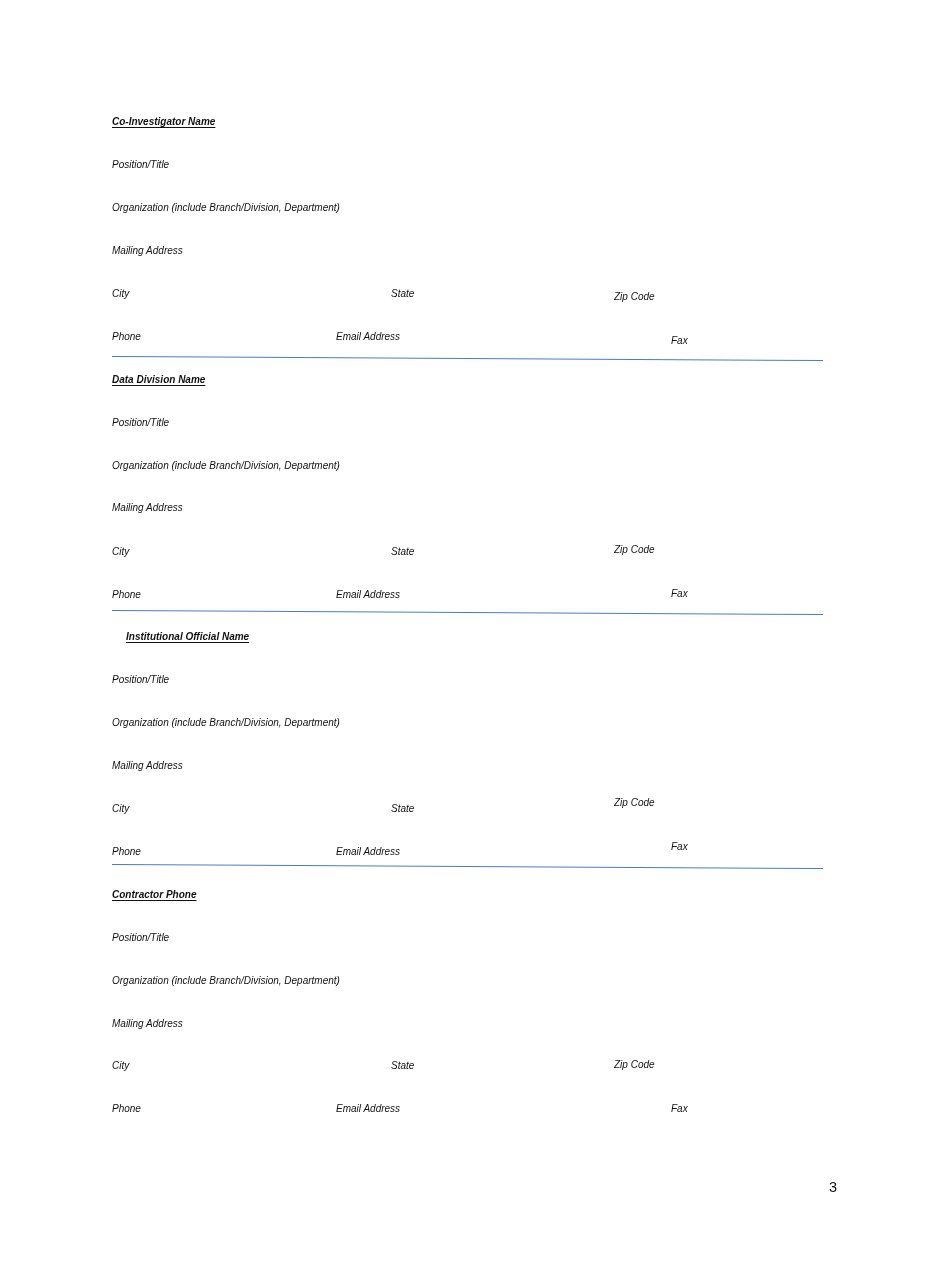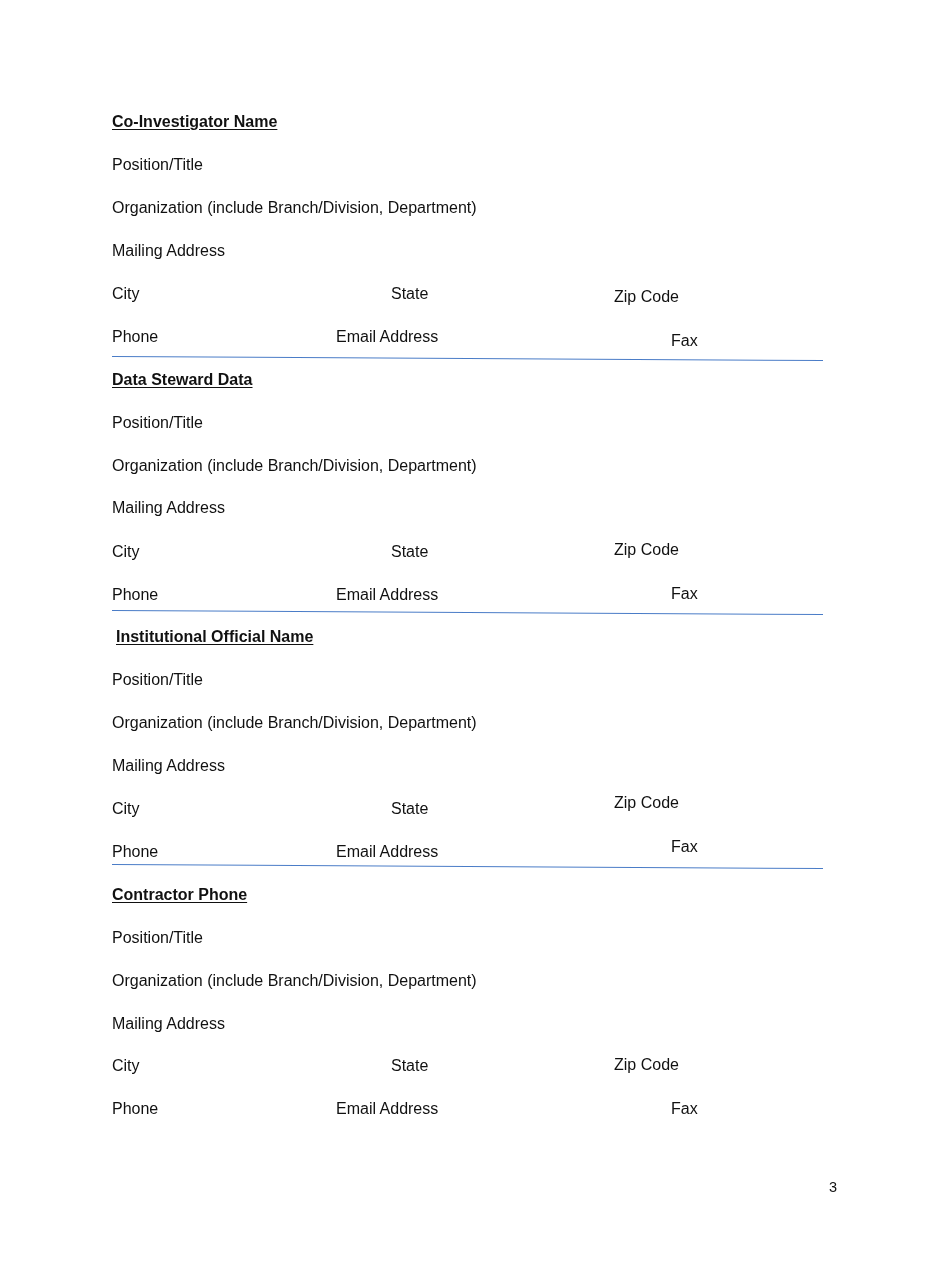--- a/index.html
+++ b/index.html
@@ -1,18 +1,18 @@
 <!DOCTYPE html>
 <html><head>
 <meta charset="utf-8">
 <style>
   html, body { margin:0; padding:0; background:#fff; }
   body { width:950px; height:1268px; position:relative; overflow:hidden;
          font-family:"Liberation Sans", sans-serif; color:#111; }
-  .t { position:absolute; font-size:16px; line-height:18px; white-space:nowrap; }
+  .t { position:absolute; font-size:10px; line-height:18px; white-space:nowrap;font-style:italic; }
   .h { font-weight:bold; text-decoration:underline; text-underline-offset:2px; }
   .rule { position:absolute; left:112px; width:711px; height:0;
           border-top:1.5px solid #4a7cc7; transform-origin:left center; }
   .pg { position:absolute; font-size:14.5px; }
 </style>
 </head>
 <body>
 
 <div>
   <div class="t h" style="left:112px;top:113px">Co-Investigator Name</div>
@@ -22,35 +22,35 @@
   <div class="t" style="left:112px;top:285px">City</div>
   <div class="t" style="left:391px;top:285px">State</div>
   <div class="t" style="left:614px;top:288px">Zip Code</div>
   <div class="t" style="left:112px;top:328px">Phone</div>
   <div class="t" style="left:336px;top:328px">Email Address</div>
   <div class="t" style="left:671px;top:332px">Fax</div>
 </div>
 <div class="rule" style="top:356px;transform:rotate(0.32deg)"></div>
 
 <div>
-  <div class="t h" style="left:112px;top:371px">Data Steward Data</div>
+  <div class="t h" style="left:112px;top:371px">Data Division Name</div>
   <div class="t" style="left:112px;top:414px">Position/Title</div>
   <div class="t" style="left:112px;top:457px">Organization (include Branch/Division, Department)</div>
   <div class="t" style="left:112px;top:499px">Mailing Address</div>
   <div class="t" style="left:112px;top:543px">City</div>
   <div class="t" style="left:391px;top:543px">State</div>
   <div class="t" style="left:614px;top:541px">Zip Code</div>
   <div class="t" style="left:112px;top:586px">Phone</div>
   <div class="t" style="left:336px;top:586px">Email Address</div>
   <div class="t" style="left:671px;top:585px">Fax</div>
 </div>
 <div class="rule" style="top:610px;transform:rotate(0.32deg)"></div>
 
 <div>
-  <div class="t h" style="left:116px;top:628px">Institutional Official Name</div>
+  <div class="t h" style="left:126px;top:628px">Institutional Official Name</div>
   <div class="t" style="left:112px;top:671px">Position/Title</div>
   <div class="t" style="left:112px;top:714px">Organization (include Branch/Division, Department)</div>
   <div class="t" style="left:112px;top:757px">Mailing Address</div>
   <div class="t" style="left:112px;top:800px">City</div>
   <div class="t" style="left:391px;top:800px">State</div>
   <div class="t" style="left:614px;top:794px">Zip Code</div>
   <div class="t" style="left:112px;top:843px">Phone</div>
   <div class="t" style="left:336px;top:843px">Email Address</div>
   <div class="t" style="left:671px;top:838px">Fax</div>
 </div>

